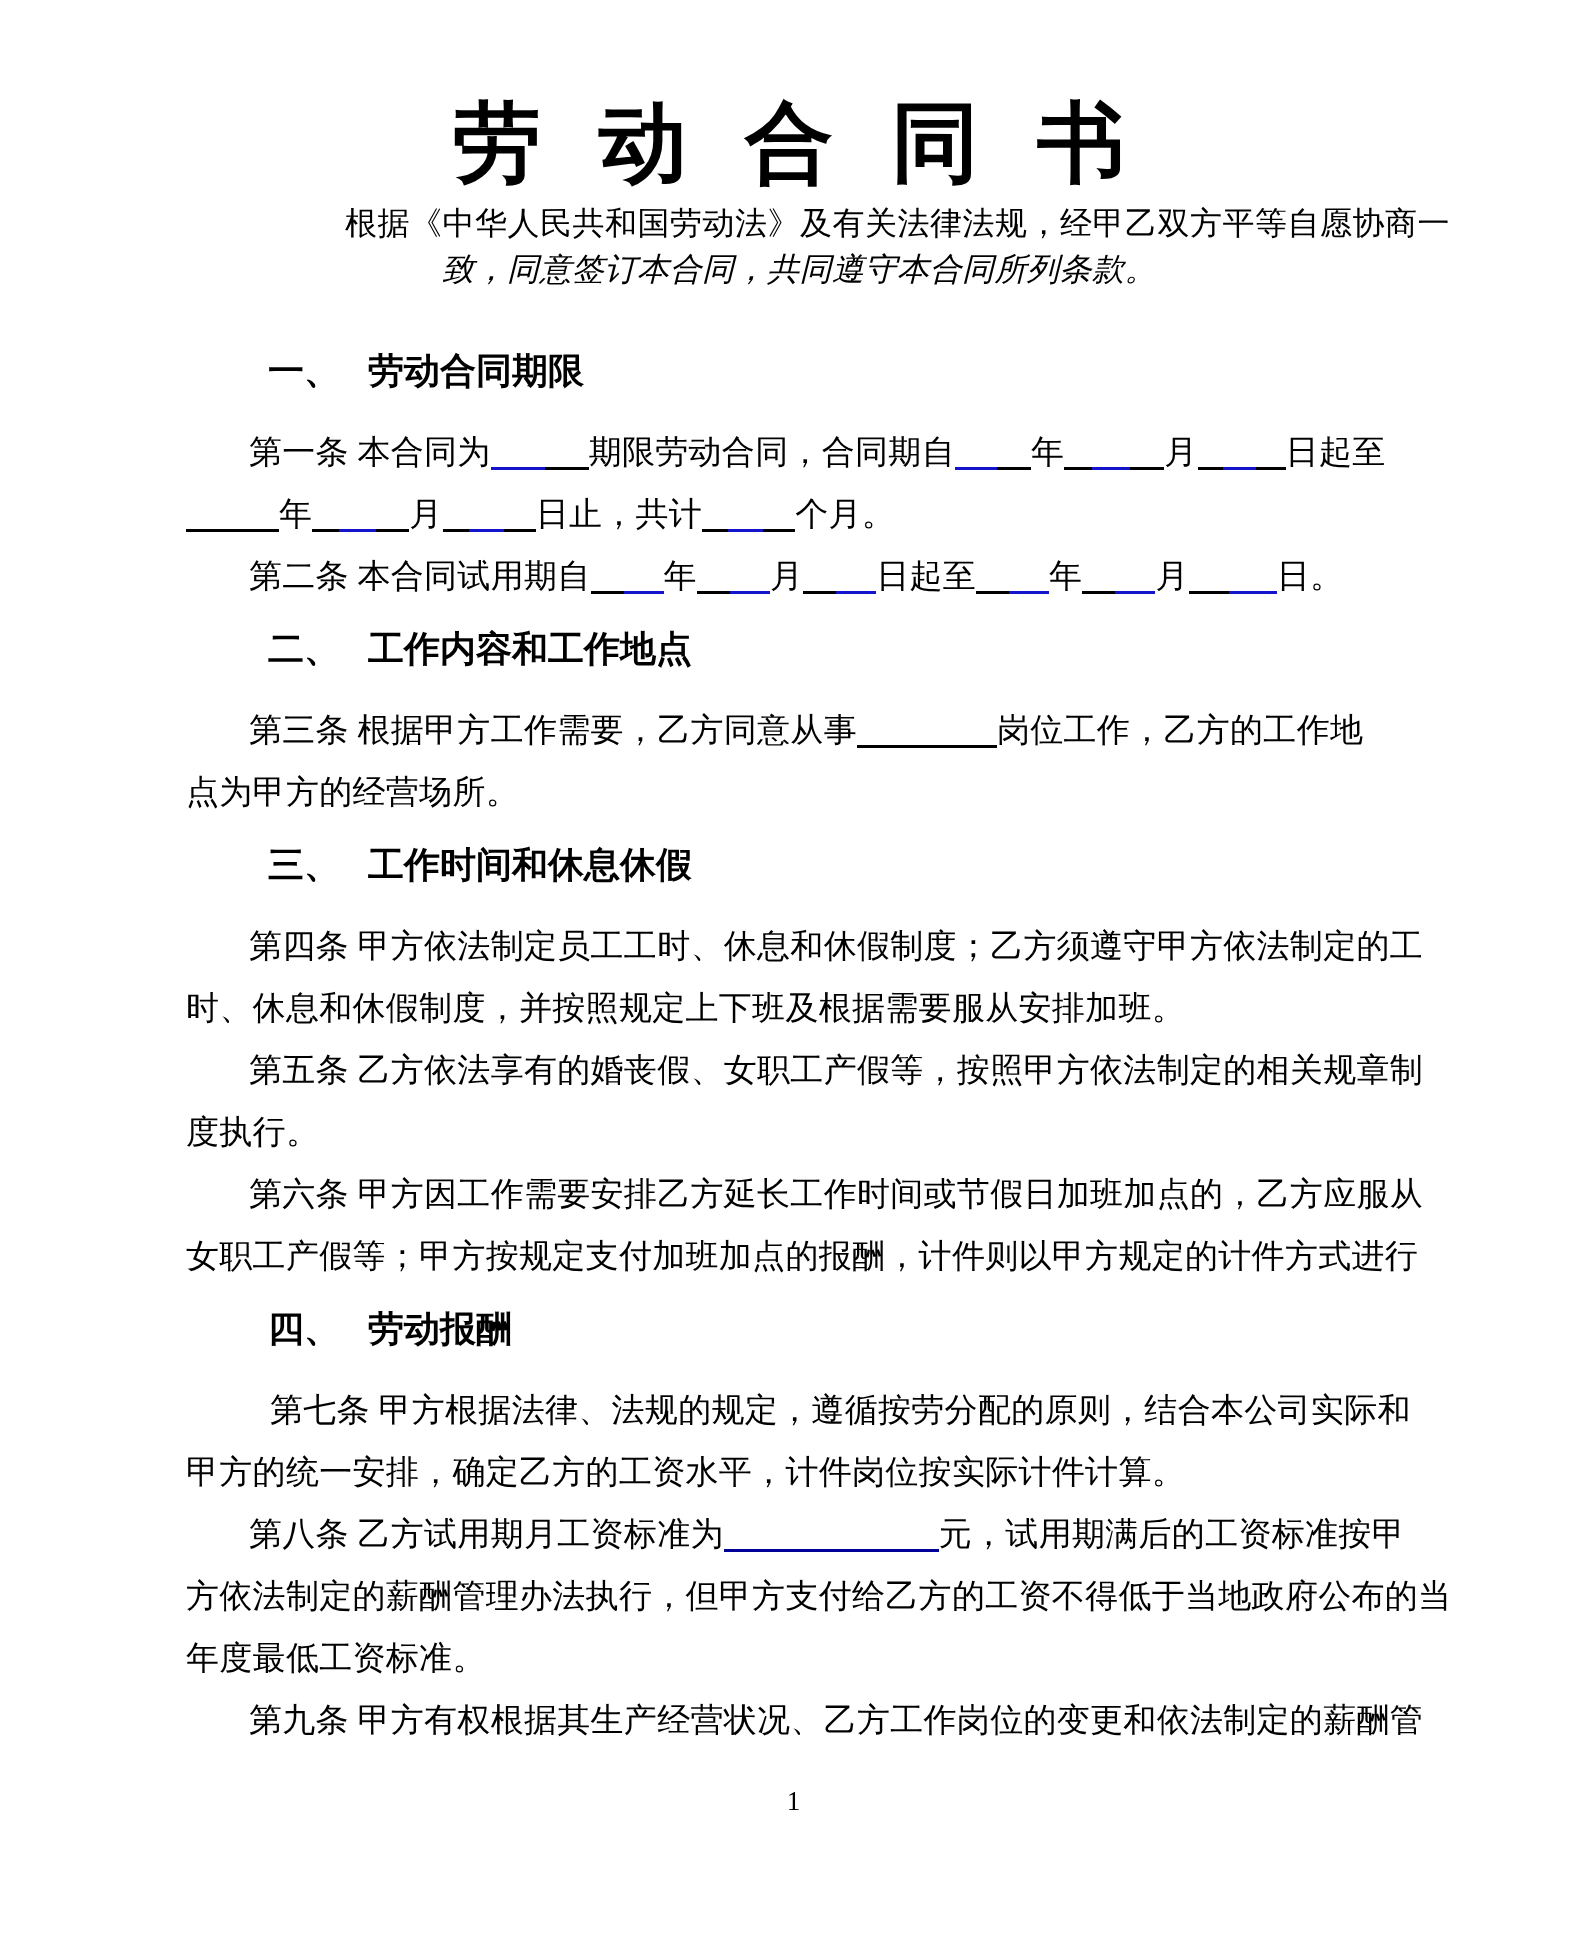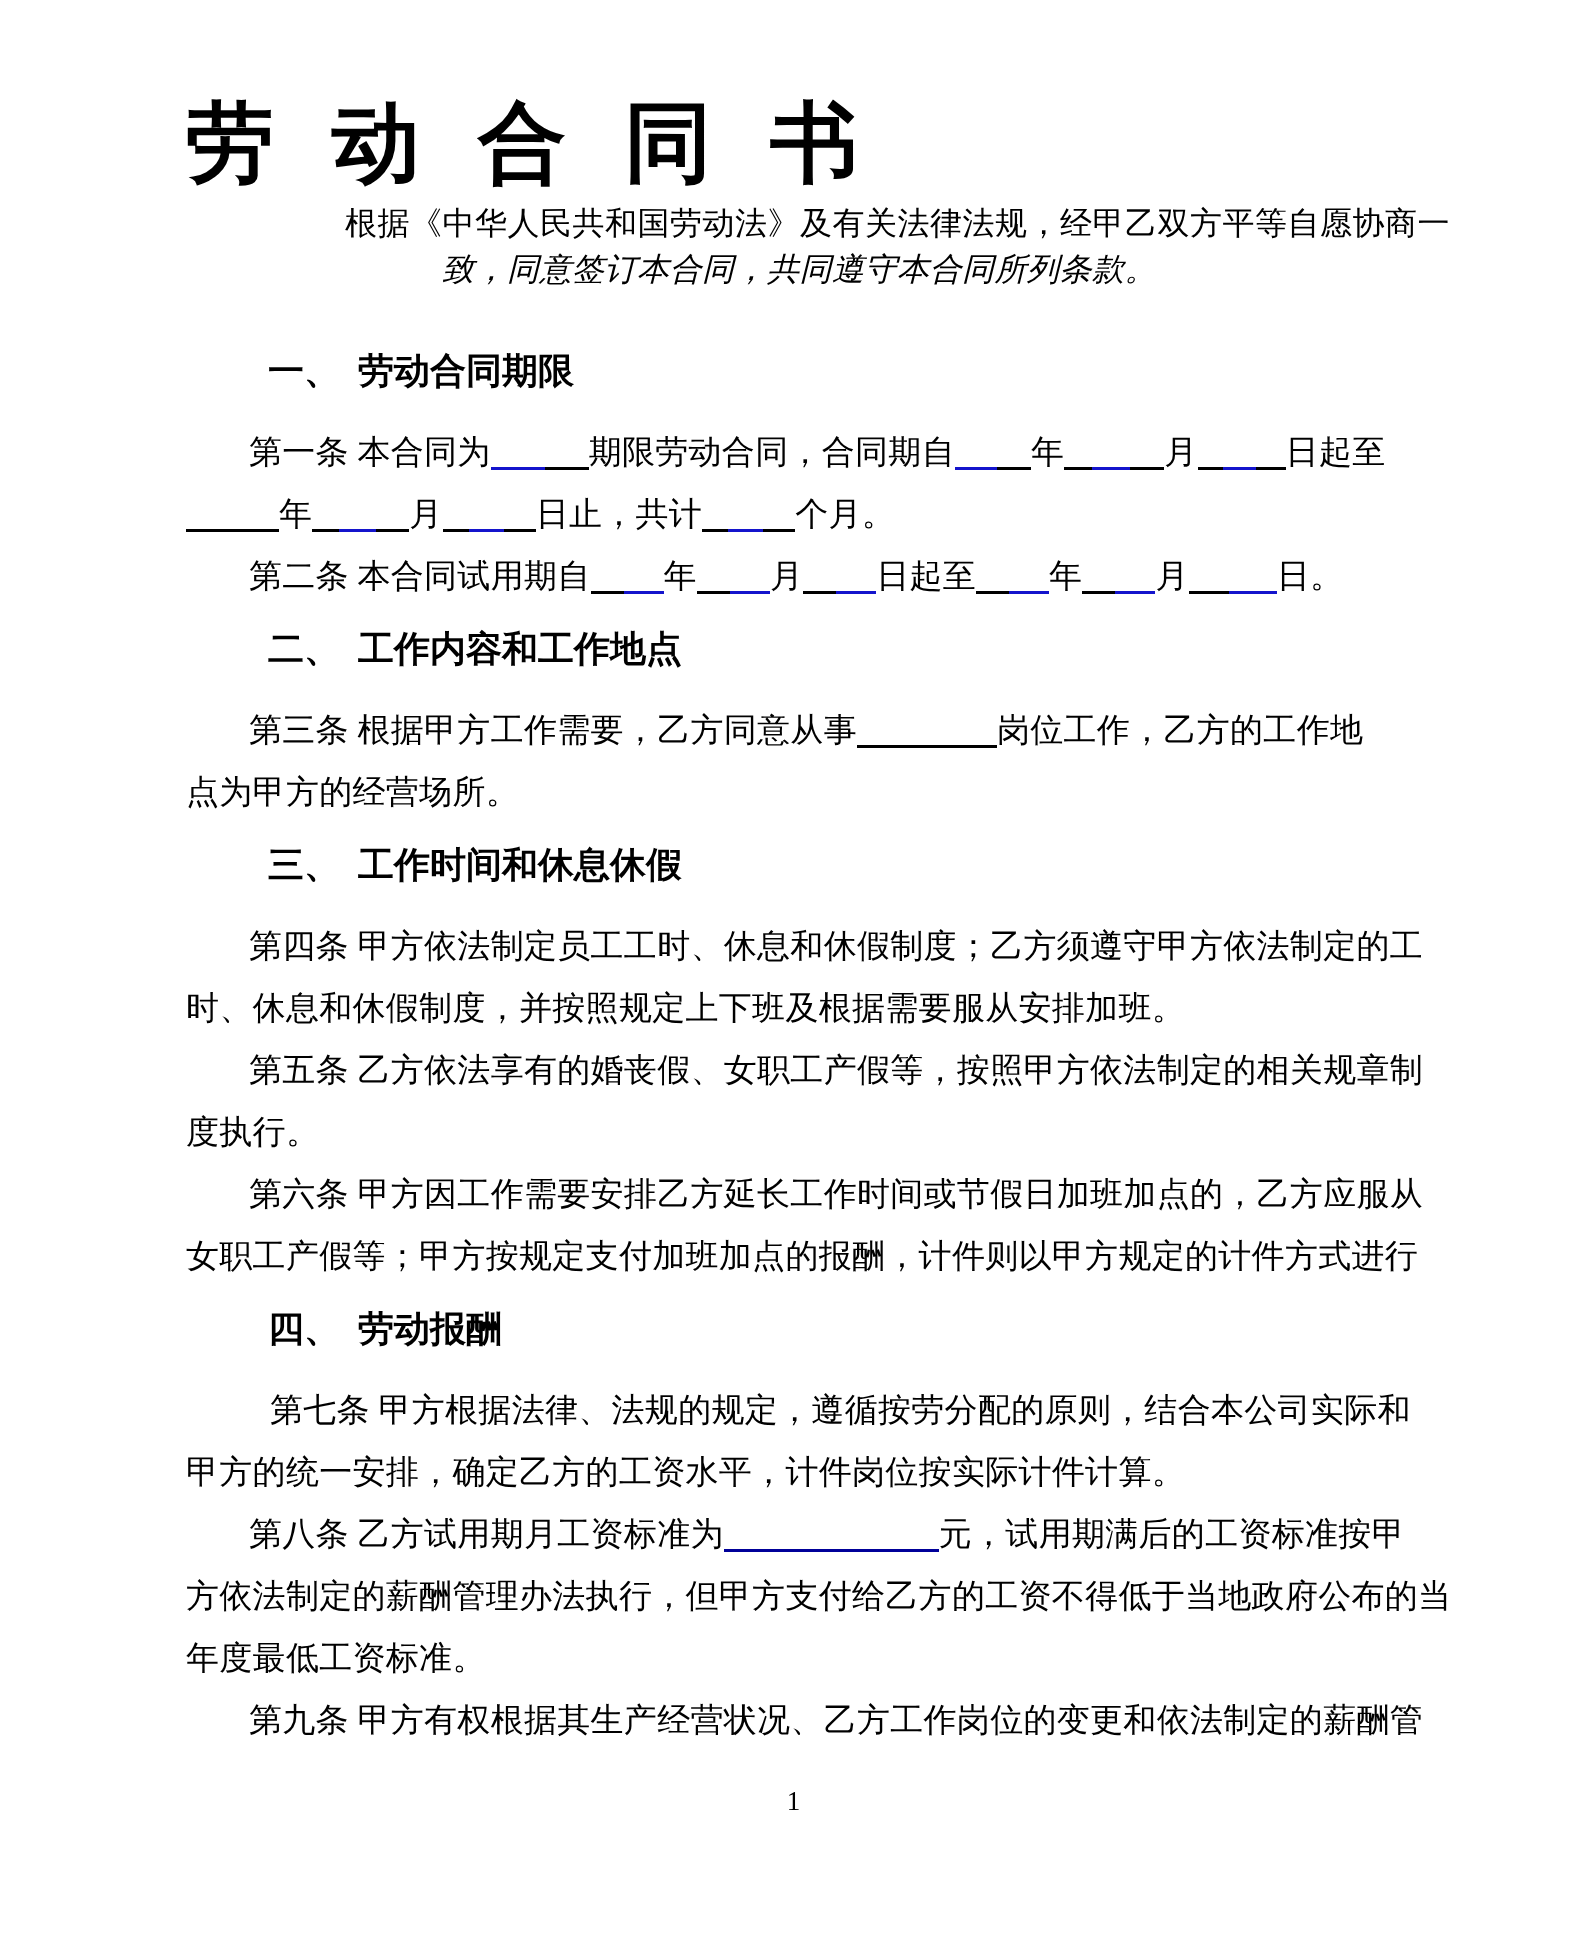--- a/index.html
+++ b/index.html
@@ -13,35 +13,36 @@
     width:1587px;height:1959px;
     box-sizing:border-box;
     padding:0 137px 0 186px;
     overflow:hidden;
     background:#ffffff;
     color:var(--ink);
     font-family:"Liberation Serif","DejaVu Serif",serif;
   }
   .doc-title{
     margin:88px 0 0 0;
+    text-align:center;
     font-size:88px;
     line-height:112px;
     font-weight:bold;
     letter-spacing:58px;
     white-space:nowrap;
   }
   .intro{font-size:32px;line-height:46px;letter-spacing:0.5px;margin:0;white-space:nowrap;}
   .intro1{padding-left:116px;text-align:right;}
   .intro2{padding-left:256px;font-style:italic;}
   .sec{
     font-size:36px;font-weight:bold;line-height:48px;
     margin:18px 0 26px 82px;white-space:nowrap;
   }
   .sec.first{margin-top:55px;}
-  .sec .h-title{margin-left:18px;}
+  .sec .h-title{margin-left:28px;}
   .cl{font-size:33px;line-height:62px;letter-spacing:0.3px;white-space:nowrap;}
   .ind{padding-left:63px;}
   .ind2{padding-left:84px;}
   .blank{
     display:inline-block;
     height:1em;
     background-repeat:no-repeat;
     background-position:0 100%;
     background-size:100% 3px;
     vertical-align:-0.22em;

